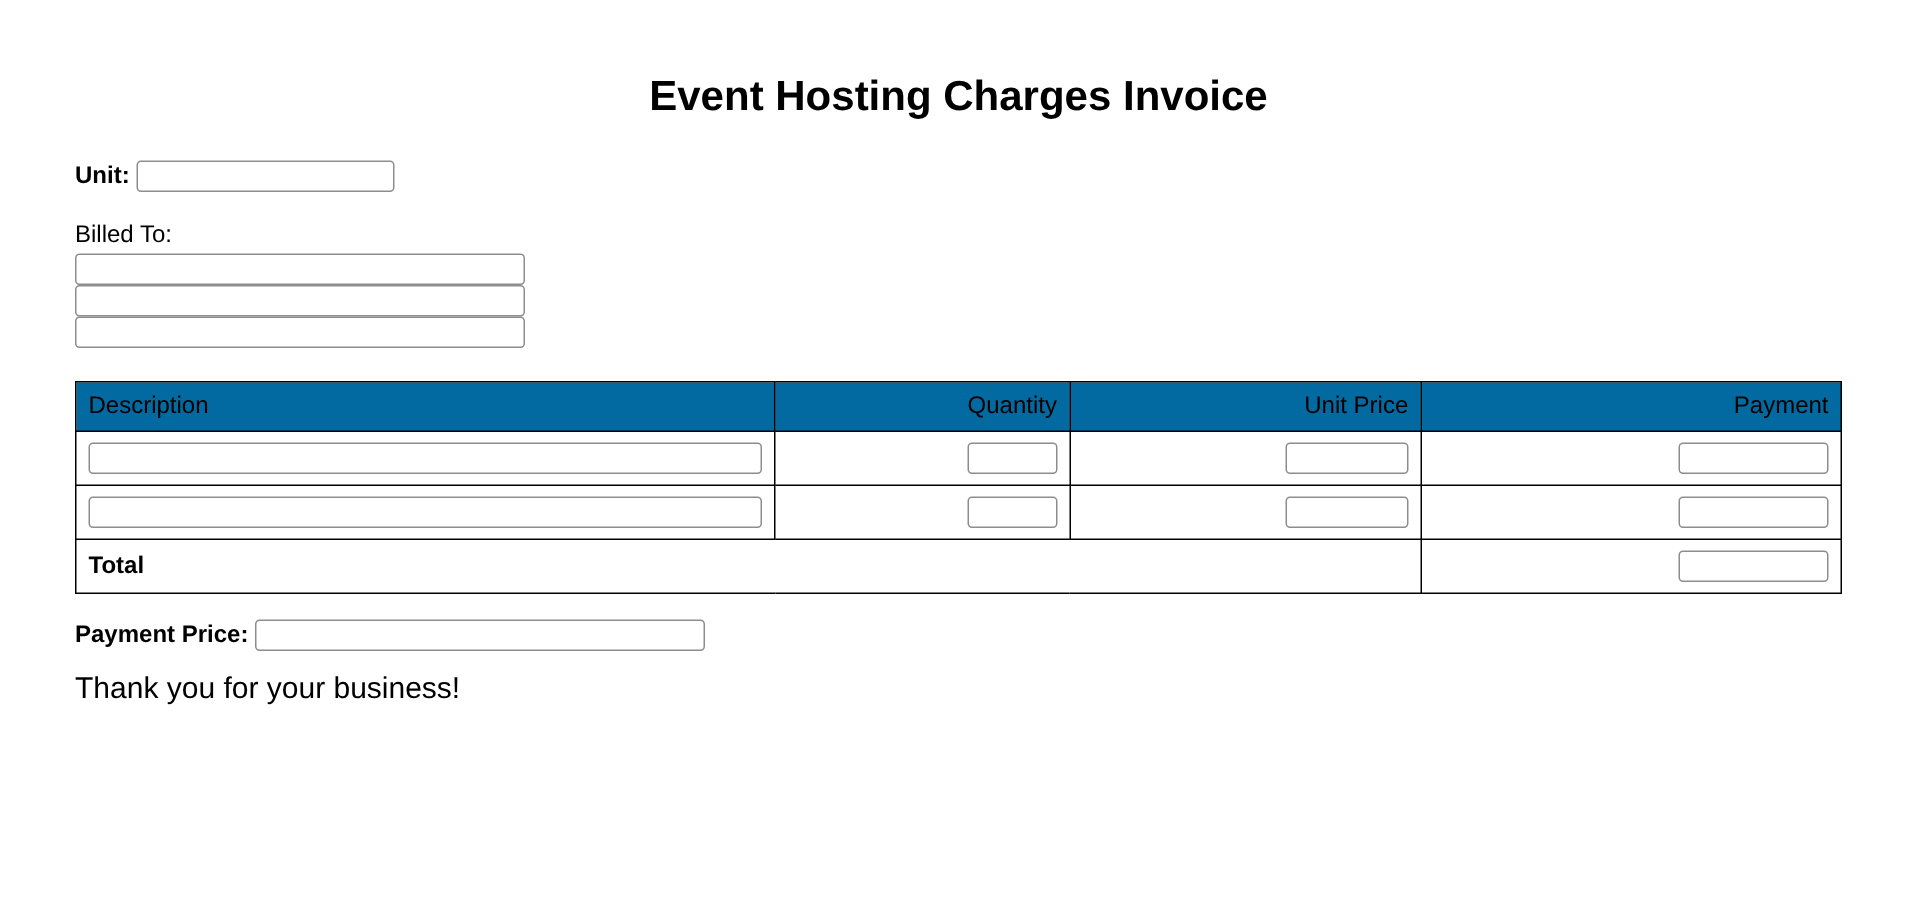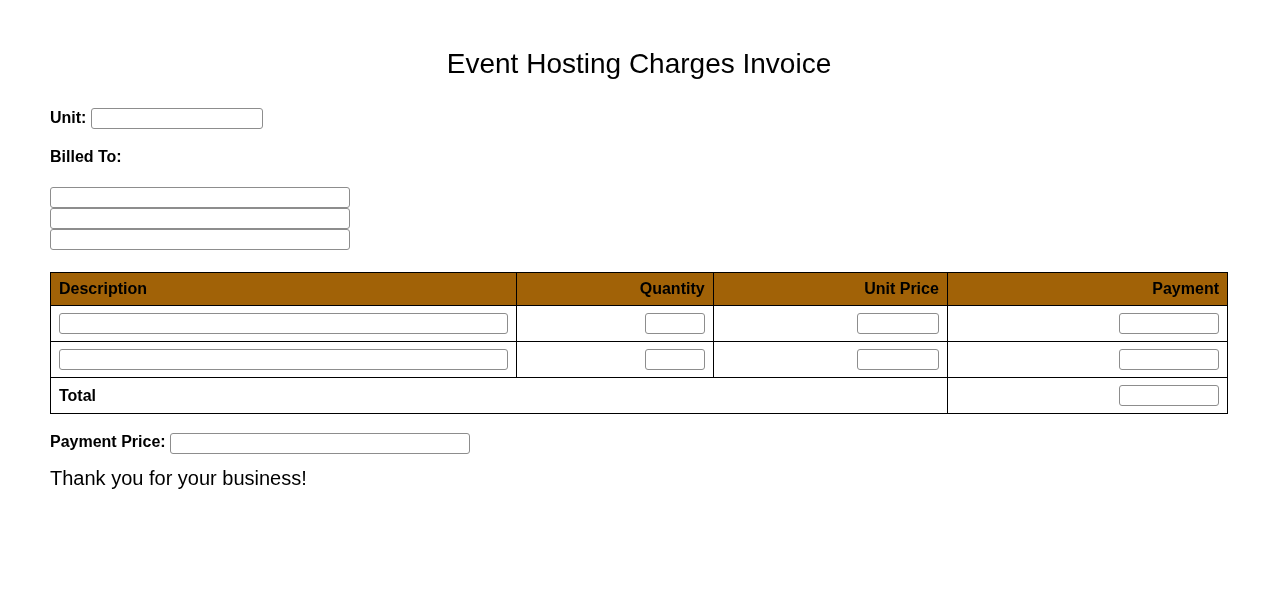--- a/index.html
+++ b/index.html
@@ -8,21 +8,21 @@
     font-family: "Liberation Sans", sans-serif;
     color: #000000;
     width: 1278px;
     height: 601px;
     overflow: hidden;
   }
   .content { padding: 48px 50px 0 50px; }
 
   h1.title {
     font-size: 28px;
-    font-weight: normal;
+    font-weight: bold;
     text-align: center;
     margin: 0 0 27px 0;
     line-height: 32px;
   }
 
   input {
     font-family: inherit;
     font-size: 13px;
     border: 1px solid #8d8d8d;
     border-radius: 3px;
@@ -37,44 +37,44 @@
     font-size: 16px;
     font-weight: bold;
     line-height: 22px;
     white-space: nowrap;
   }
   .meta-line input { width: 172px; }
 
   .billed { margin-top: 19px; }
   .billed-label {
     font-size: 16px;
-    font-weight: bold;
+    font-weight: normal;
     line-height: 18px;
     display: block;
-    margin-bottom: 21px;
+    margin-bottom: 3px;
   }
   .billed input {
     display: block;
     width: 300px;
     margin: 0 0 0 0;
   }
 
   table.items {
     width: 100%;
     border-collapse: collapse;
     margin-top: 22px;
   }
   table.items th, table.items td {
     border: 1px solid #000000;
     padding: 7px 8px;
     font-size: 16px;
   }
   table.items th {
-    background: #a16207;
-    font-weight: bold;
+    background: #0369a1;
+    font-weight: normal;
     text-align: right;
   }
   table.items th.col-desc { text-align: left; }
   td.cell-num { text-align: right; }
   .col-desc   { width: 39.6%; }
   .col-qty    { width: 16.7%; }
   .col-price  { width: 19.9%; }
   .col-amount { width: 23.8%; }
   .desc-input   { width: 100%; }
   .qty-input    { width: 60px; }

